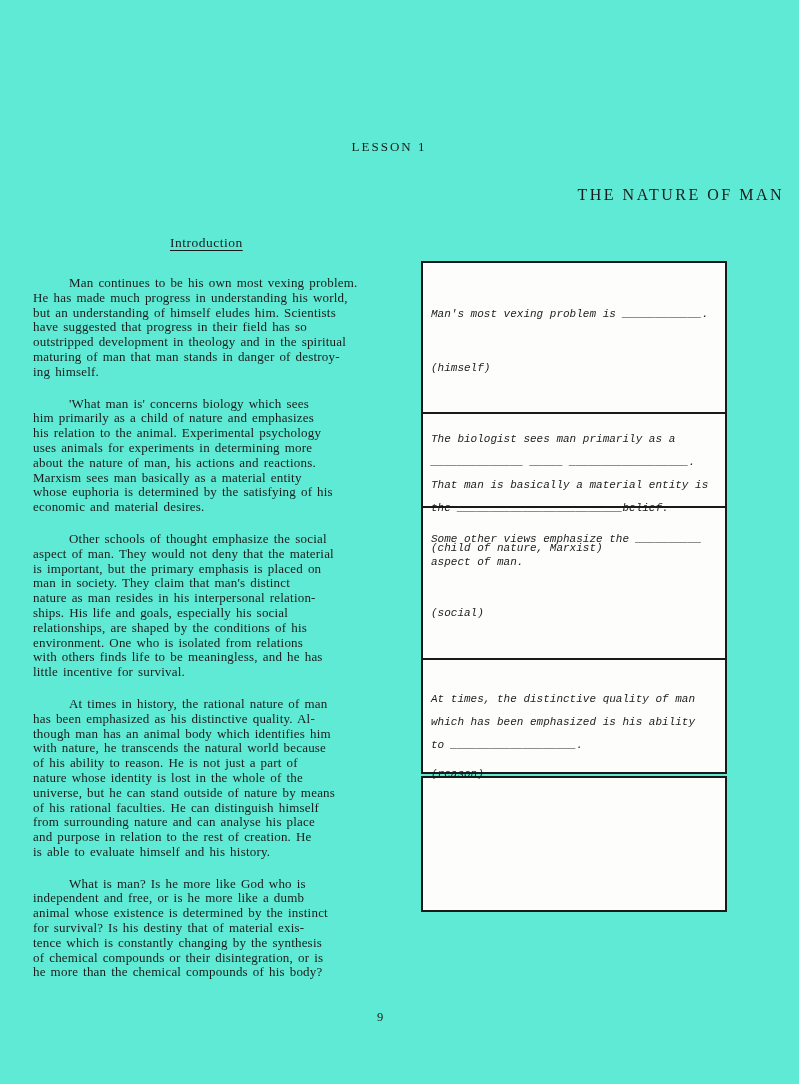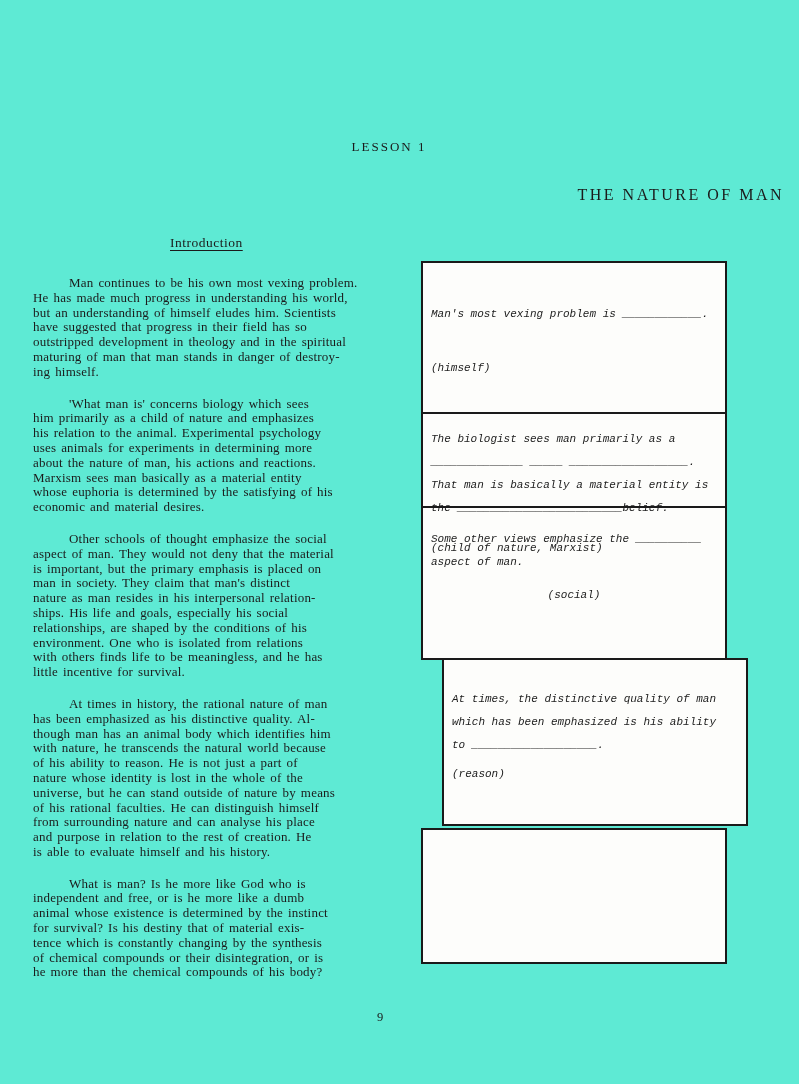--- a/index.html
+++ b/index.html
@@ -50,22 +50,22 @@
     font-size:11px;
     line-height:23px;
     margin-top:28px;
   }
   .frame-prompt{white-space:pre-line;}
   .f1{height:153px;padding:40px 8px 0 8px;}
   .f1 .frame-answer{margin-top:31px;}
   .f2{height:96px;margin-top:-2px;padding:14px 8px 0 8px;}
   .f2 .frame-answer{margin-top:17px;}
   .f3{height:154px;margin-top:-2px;padding:20px 8px 0 8px;}
-  .f3 .frame-answer{margin-top:10px;text-align:center;}
-  .f4{height:168px;margin-top:-2px;padding:28px 8px 0 8px;margin-left:21px;}
+  .f3 .frame-answer{margin-top:28px;}
+  .f4{height:116px;margin-top:-2px;padding:28px 8px 0 8px;}
   .f4 .frame-answer{margin-top:6px;}
   .f5{height:136px;margin-top:2px;}
   .page-number{
     position:absolute;top:1010px;left:0;width:760px;
     text-align:center;font-size:12.5px;
   }
 </style>
 </head>
 <body>
 

